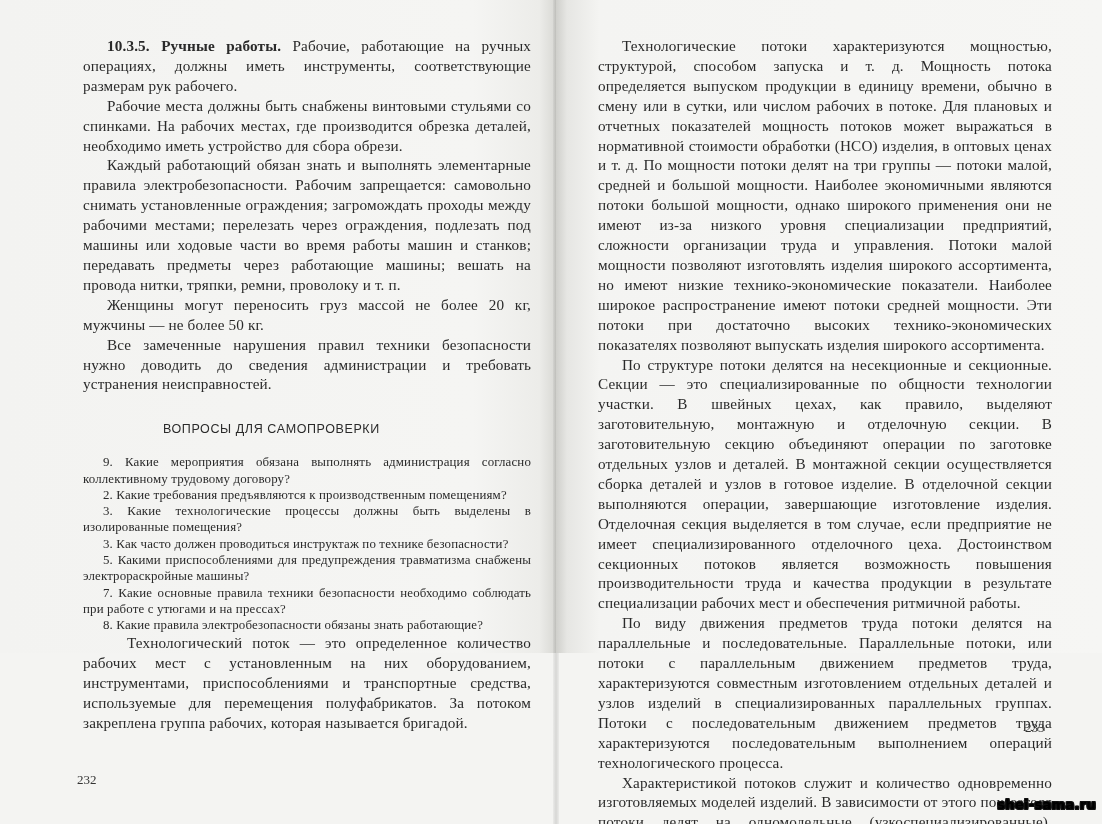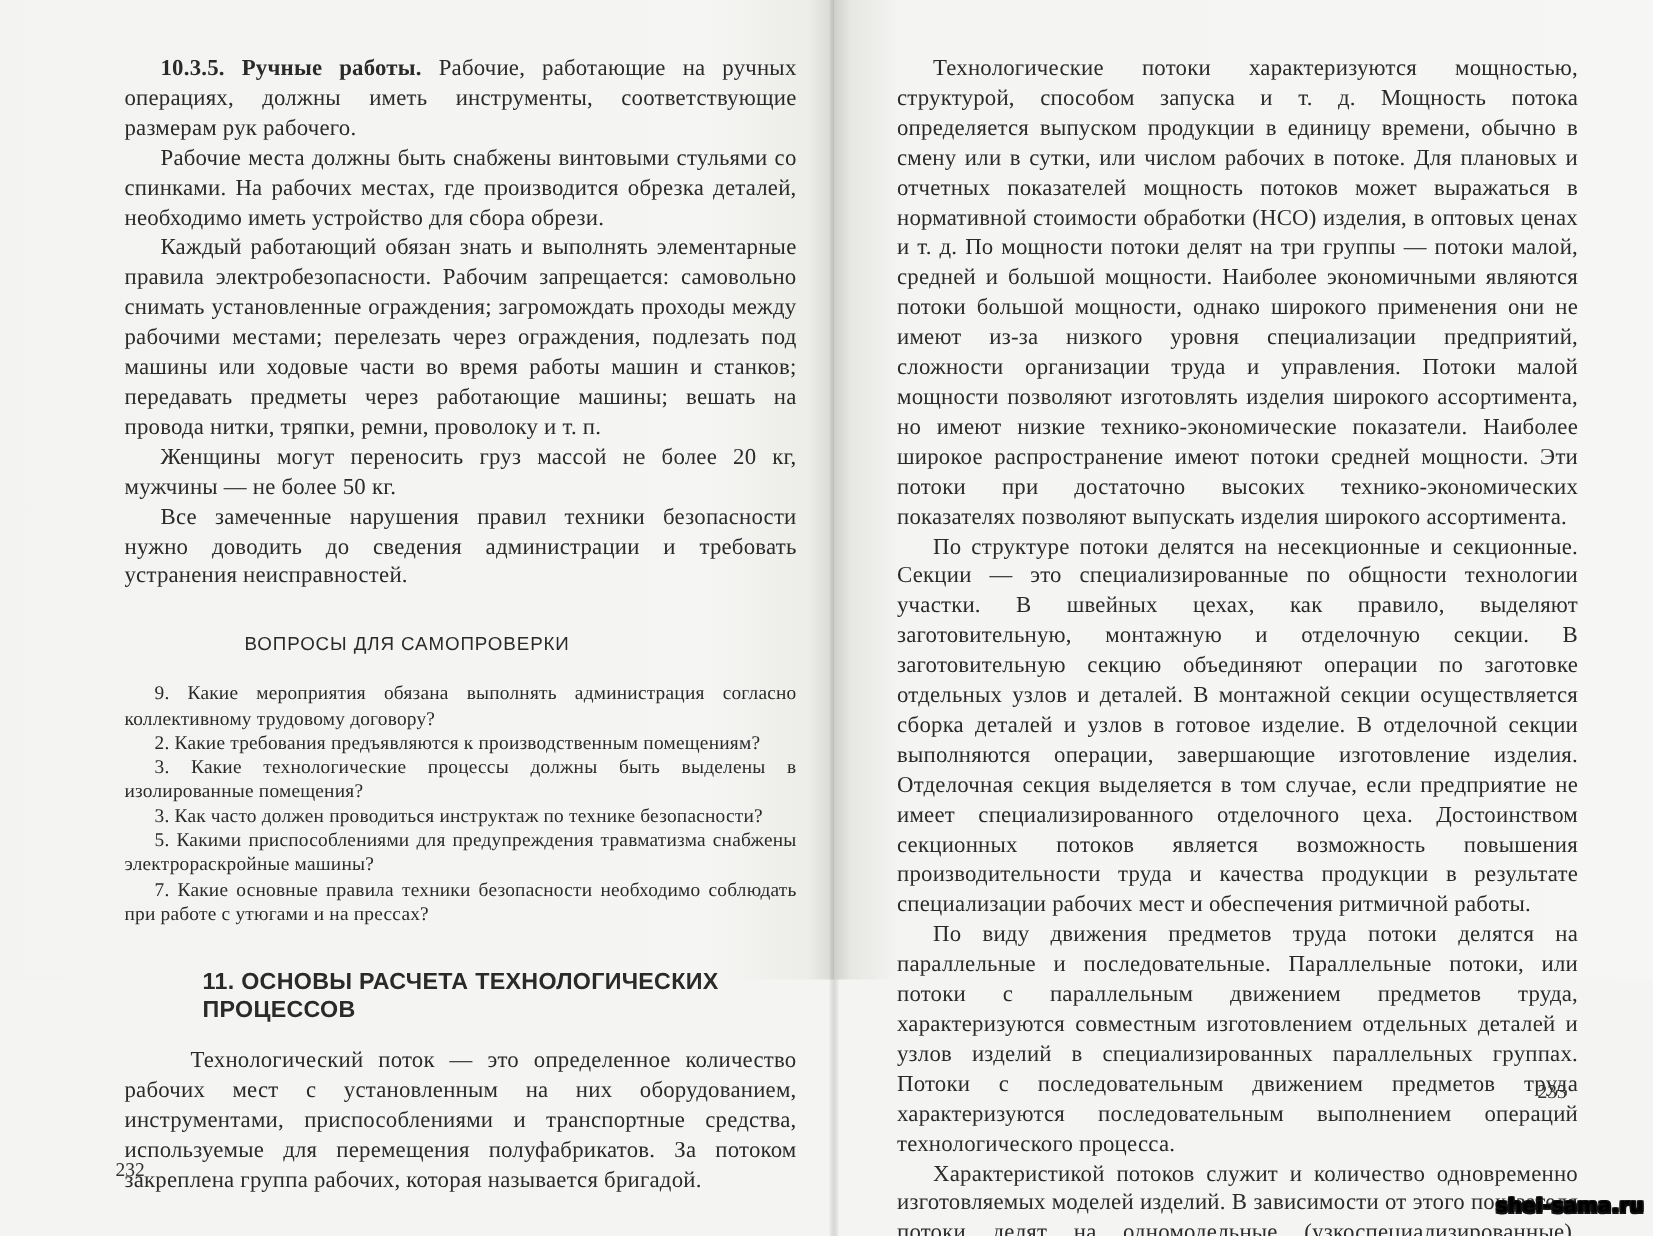--- a/index.html
+++ b/index.html
@@ -57,26 +57,23 @@
       <p>Все замеченные нарушения правил техники безопасности нужно доводить до сведения администрации и требовать устранения неисправностей.</p>
 
       <p class="qtitle">ВОПРОСЫ ДЛЯ САМОПРОВЕРКИ</p>
       <div class="questions">
         <p>9. Какие мероприятия обязана выполнять администрация согласно коллективному трудовому договору?</p>
         <p>2. Какие требования предъявляются к производственным помещениям?</p>
         <p>3. Какие технологические процессы должны быть выделены в изолированные помещения?</p>
         <p>3. Как часто должен проводиться инструктаж по технике безопасности?</p>
         <p>5. Какими приспособлениями для предупреждения травматизма снабжены электрораскройные машины?</p>
         <p>7. Какие основные правила техники безопасности необходимо соблюдать при работе с утюгами и на прессах?</p>
+        <p>8. Какие правила электробезопасности обязаны знать работающие?</p>
       </div>
 
-      <h2 class="chapter">
-        <span>11. ОСНОВЫ РАСЧЕТА ТЕХНОЛОГИЧЕСКИХ</span>
-        <span>ПРОЦЕССОВ</span>
-      </h2>
       <div class="tight">
         <p class="first">Технологический поток — это определенное количество рабочих мест с установленным на них оборудованием, инструментами, приспособлениями и транспортные средства, используемые для перемещения полуфабрикатов. За потоком закреплена группа рабочих, которая называется бригадой.</p>
 
       </div>
     </div>
     <div class="pagenum">232</div>
   </div>
 
   <div class="gutter"></div>
 

